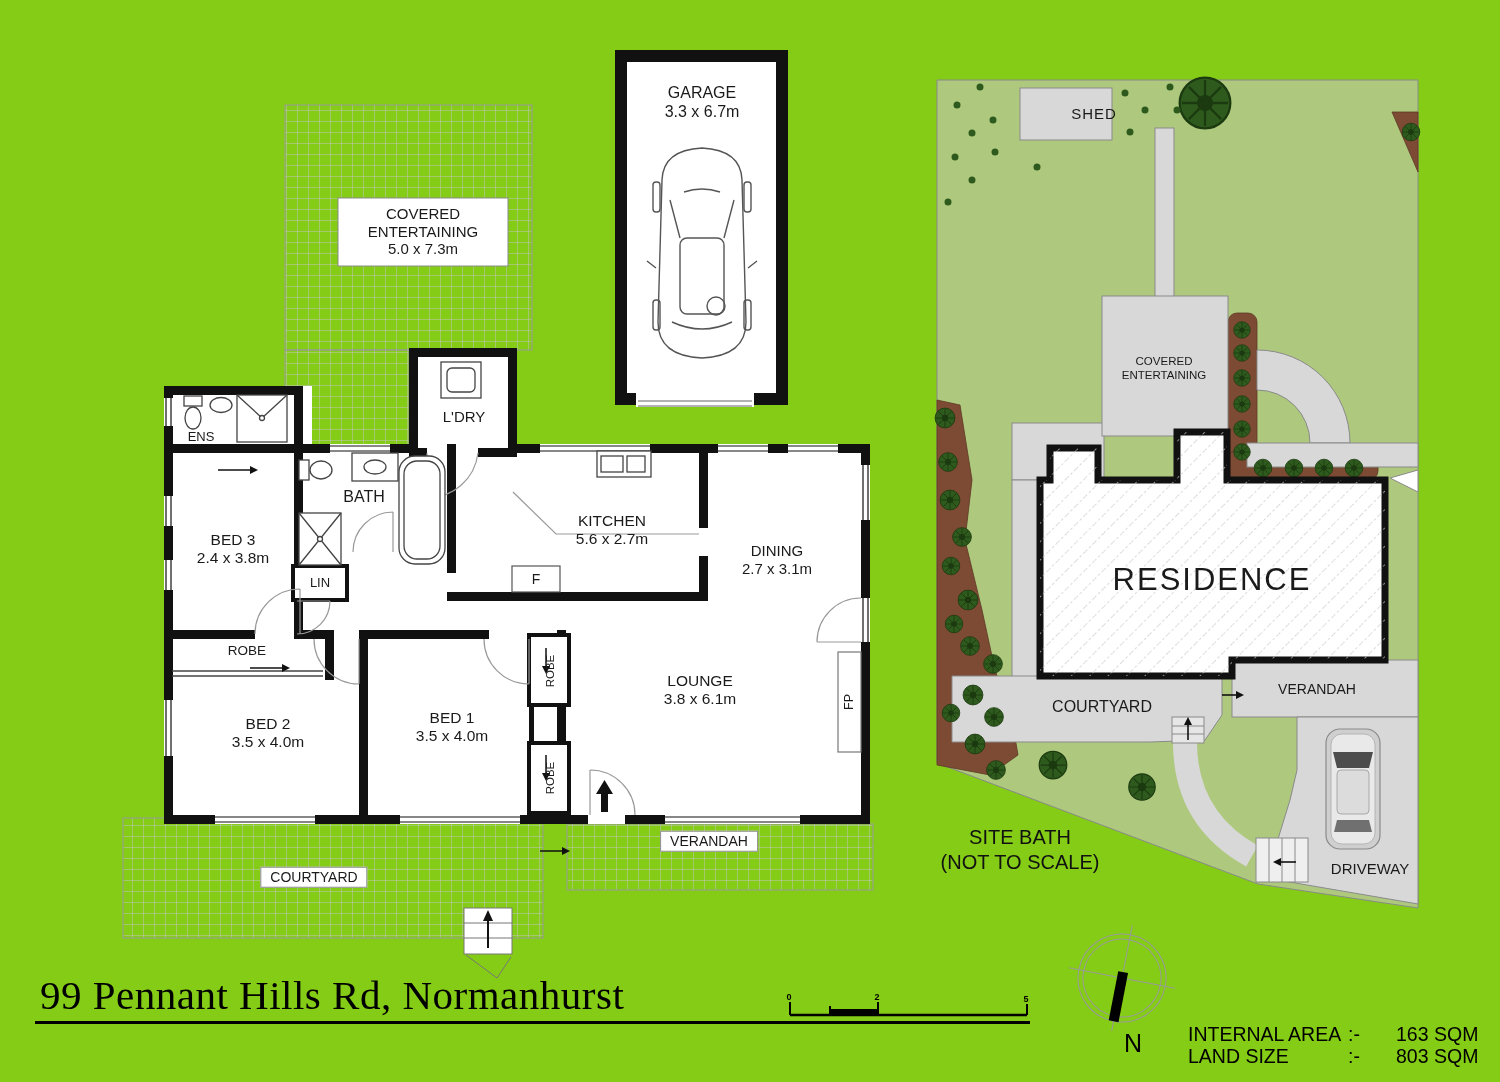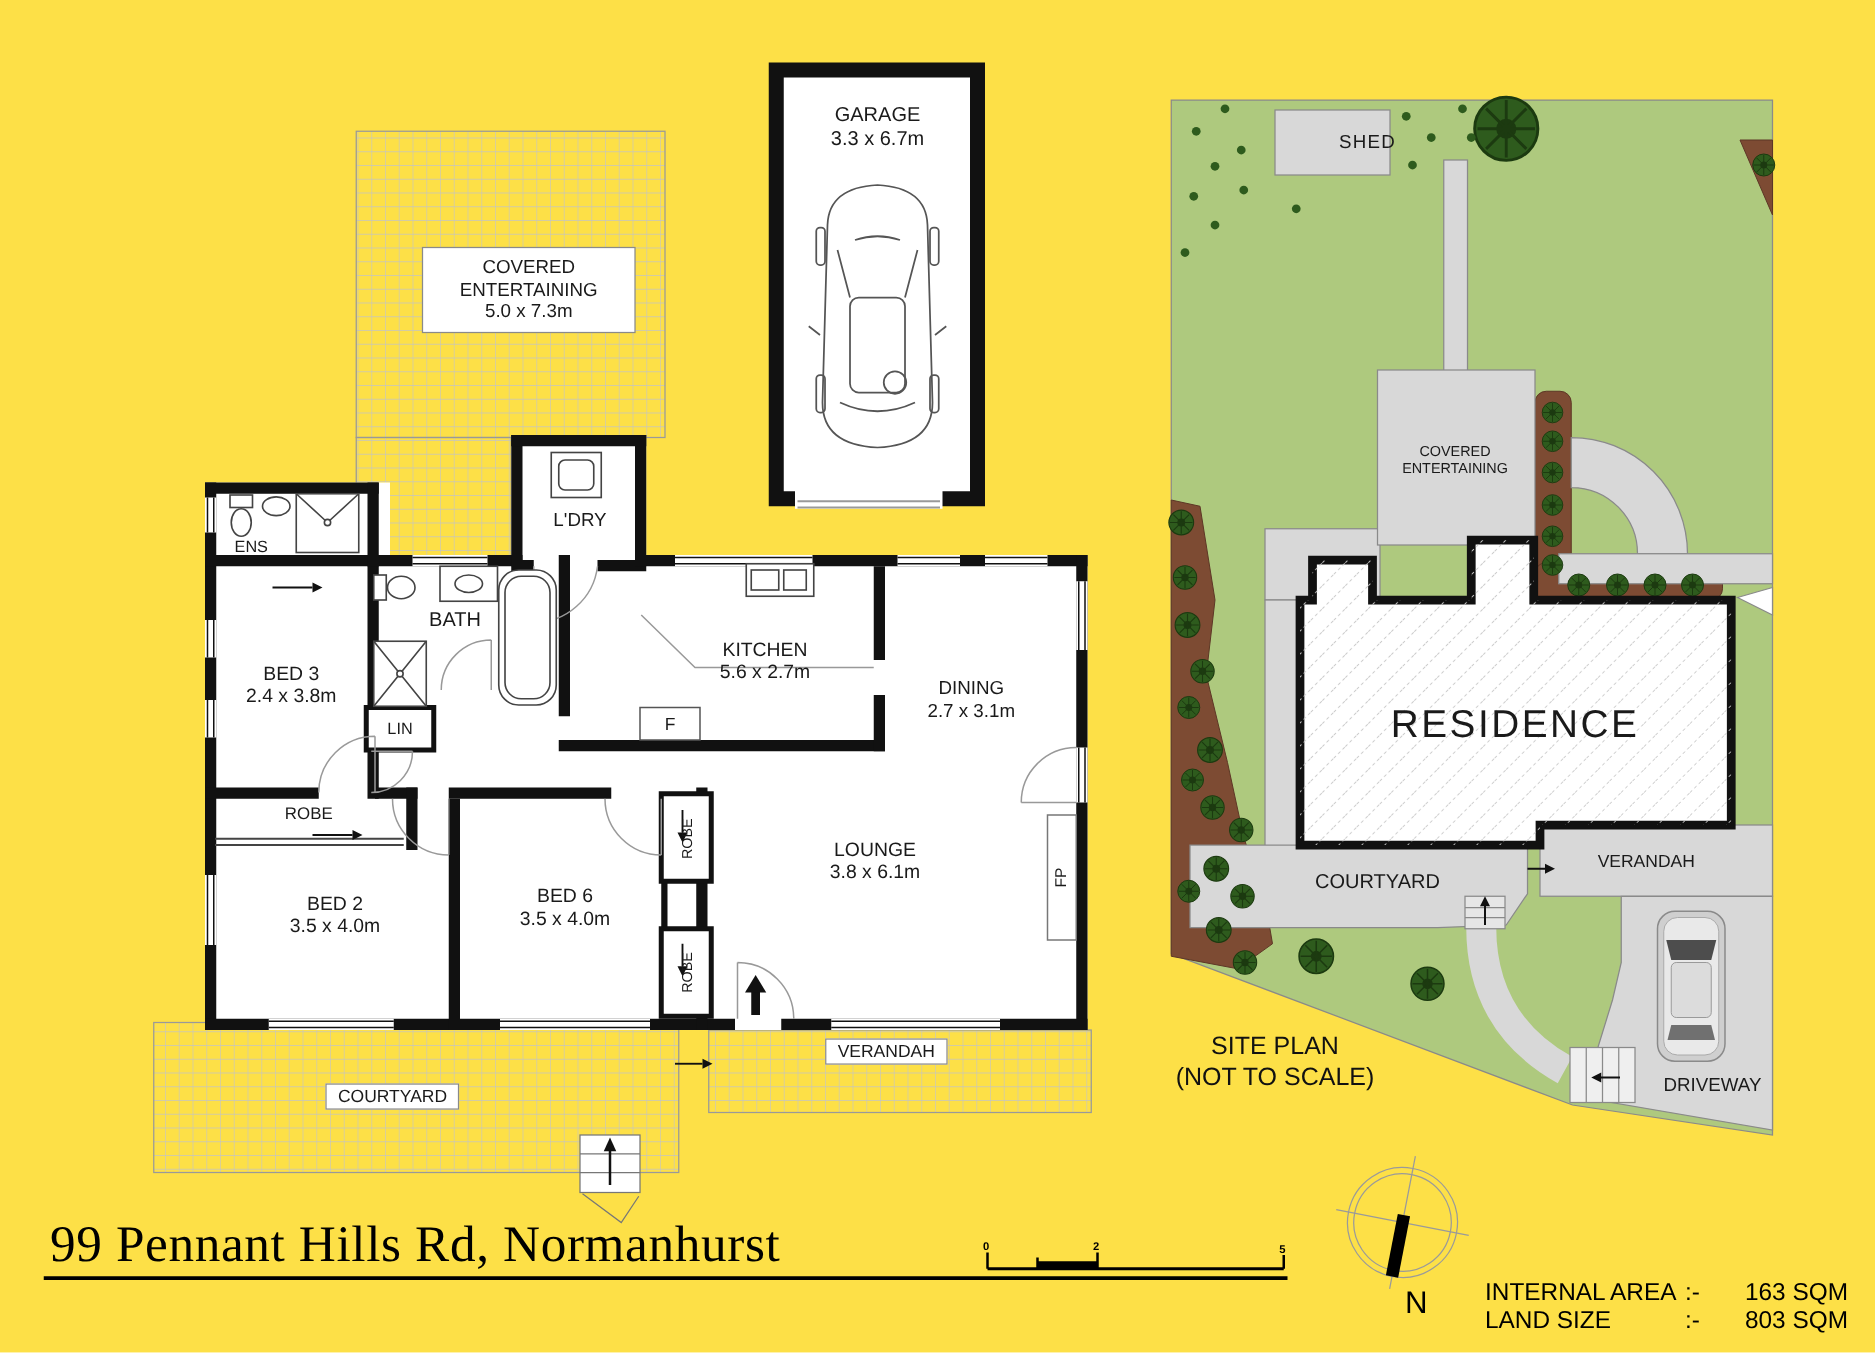--- a/index.html
+++ b/index.html
@@ -1,16 +1,16 @@
 <!DOCTYPE html>
 <html><head>
 <meta charset="utf-8">
 <style>
   html,body{margin:0;padding:0;background:#fff;}
-  #canvas{position:relative;width:1500px;height:1082px;background:#fde047;overflow:hidden;
+  #canvas{position:relative;width:1500px;height:1082px;background:#84cc16;overflow:hidden;
           font-family:"Liberation Sans",sans-serif;color:#111;}
   svg.layer{position:absolute;left:0;top:0;}
   .lbl{position:absolute;transform:translate(-50%,-50%);text-align:center;white-space:nowrap;
        line-height:1.18;color:#1a1a1a;}
   .lbl.wrap{white-space:normal;}
   .box{background:#fff;border:1px solid #8a8a8a;padding:1px 9px;}
   .rot{transform:translate(-50%,-50%) rotate(-90deg);}
   .dims{display:block;}
   .page-title{position:absolute;left:40px;top:971px;font-family:"Liberation Serif",serif;
               font-size:41px;letter-spacing:0.5px;color:#000;}
@@ -382,38 +382,38 @@
 <div class="lbl" style="left:777px;top:524px;font-size:15px;margin-top:36px;">
   <span>DINING</span><span class="dims">2.7 x 3.1m</span>
 </div>
 <div class="lbl" style="left:700px;top:690px;font-size:15.5px;">
   <span>LOUNGE</span><span class="dims">3.8 x 6.1m</span>
 </div>
 <div class="lbl" style="left:268px;top:733px;font-size:15.5px;">
   <span>BED 2</span><span class="dims">3.5 x 4.0m</span>
 </div>
 <div class="lbl" style="left:452px;top:727px;font-size:15.5px;">
-  <span>BED 6</span><span class="dims">3.5 x 4.0m</span>
+  <span>BED 1</span><span class="dims">3.5 x 4.0m</span>
 </div>
 <div class="lbl" style="left:247px;top:651px;font-size:13.5px;"><span>ROBE</span></div>
 <div class="lbl rot" style="left:551px;top:671px;font-size:11.5px;"><span>ROBE</span></div>
 <div class="lbl rot" style="left:551px;top:778px;font-size:11.5px;"><span>ROBE</span></div>
 <div class="lbl" style="left:536px;top:579px;font-size:14px;"><span>F</span></div>
 <div class="lbl rot" style="left:849px;top:702px;font-size:12.5px;"><span>FP</span></div>
 <div class="lbl box" style="left:709px;top:841px;font-size:14px;"><span>VERANDAH</span></div>
 <div class="lbl box" style="left:314px;top:877px;font-size:14px;"><span>COURTYARD</span></div>
 
 <div class="lbl" style="left:1066px;top:114px;font-size:15px;letter-spacing:1px;margin-left:28px;"><span>SHED</span></div>
 <div class="lbl wrap" style="left:1164px;top:369px;font-size:11.5px;width:105px;"><span>COVERED ENTERTAINING</span></div>
 <div class="lbl" style="left:1212px;top:580px;font-size:31px;letter-spacing:2px;"><span>RESIDENCE</span></div>
 <div class="lbl" style="left:1102px;top:707px;font-size:16px;"><span>COURTYARD</span></div>
 <div class="lbl" style="left:1317px;top:689px;font-size:14px;"><span>VERANDAH</span></div>
 <div class="lbl" style="left:1360px;top:869px;font-size:15px;margin-left:10px;"><span>DRIVEWAY</span></div>
 <div class="site-caption" style="left:1020px;top:850px;">
-  <div>SITE PLAN</div>
+  <div>SITE BATH</div>
   <div>(NOT TO SCALE)</div>
 </div>
 
 <div class="page-title"><span>99 Pennant Hills Rd, Normanhurst</span></div>
 <div class="title-rule"></div>
 <div class="disclaimer">
 </div>
 
 <span class="scale-num" style="left:789px;top:997px;"><span>0</span></span>
 <span class="scale-num" style="left:877px;top:997px;"><span>2</span></span>

